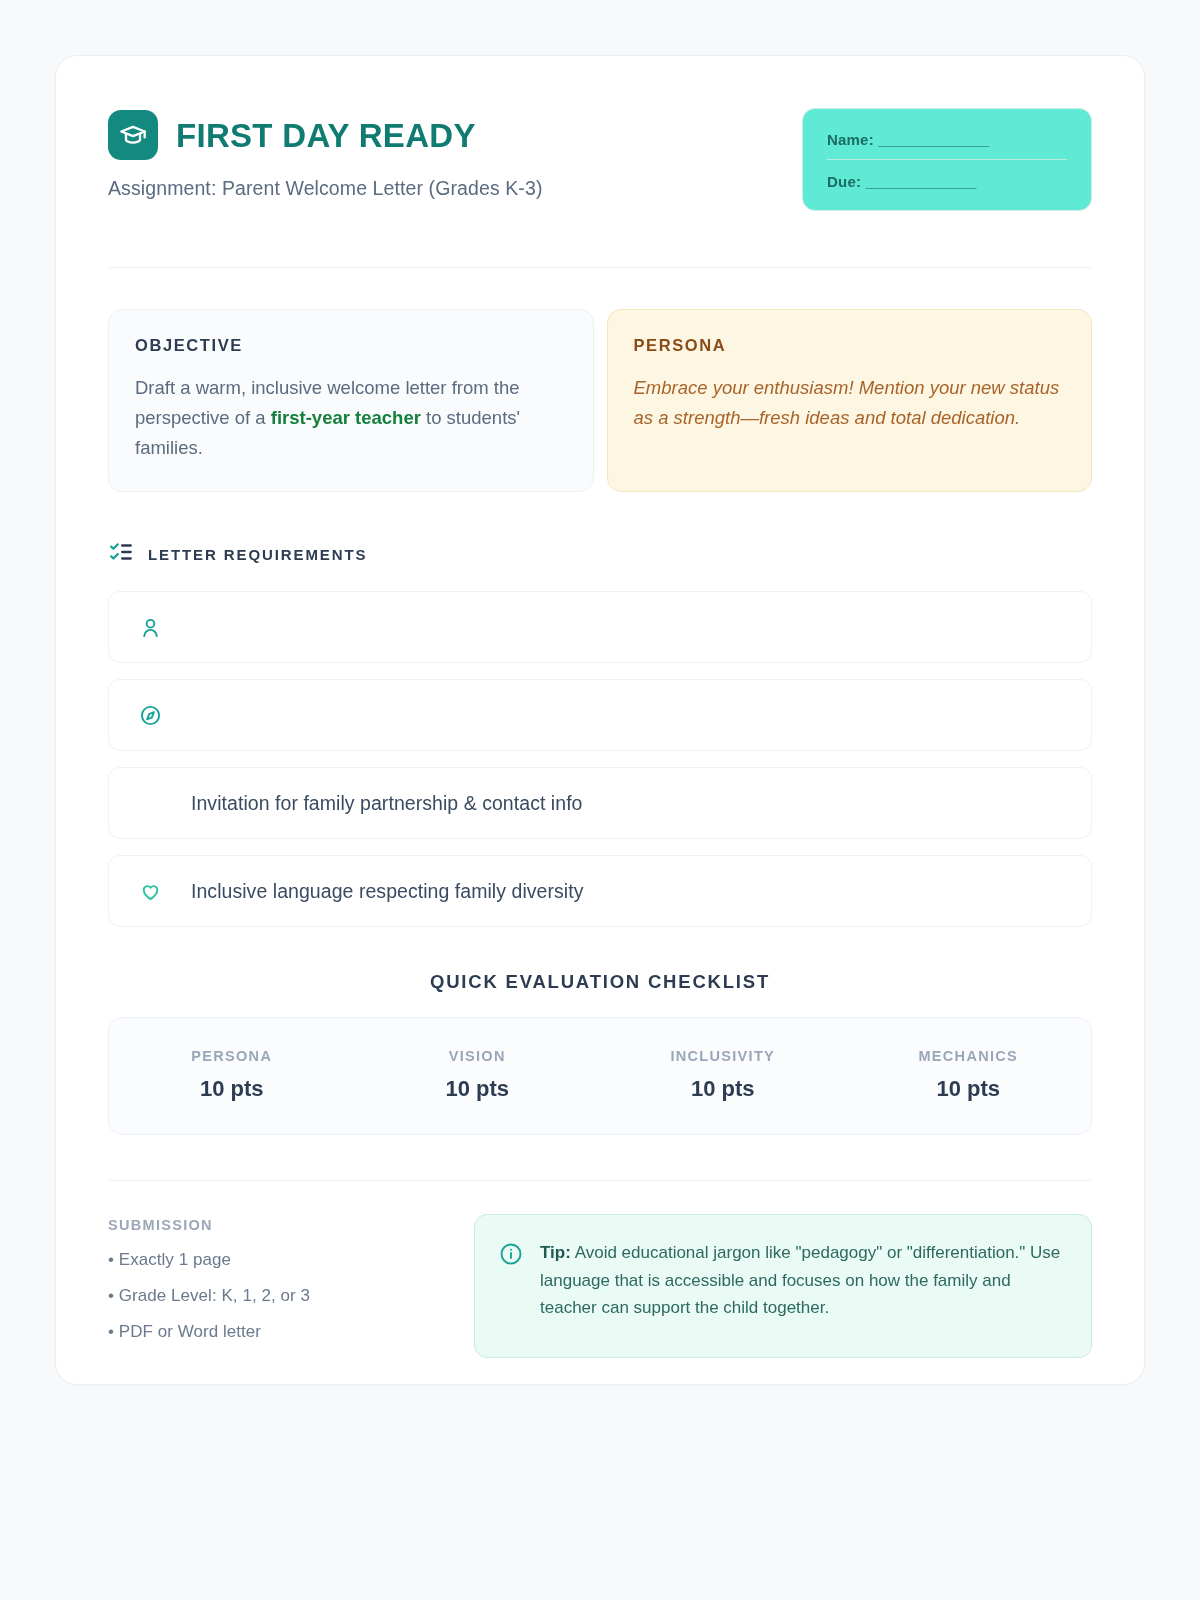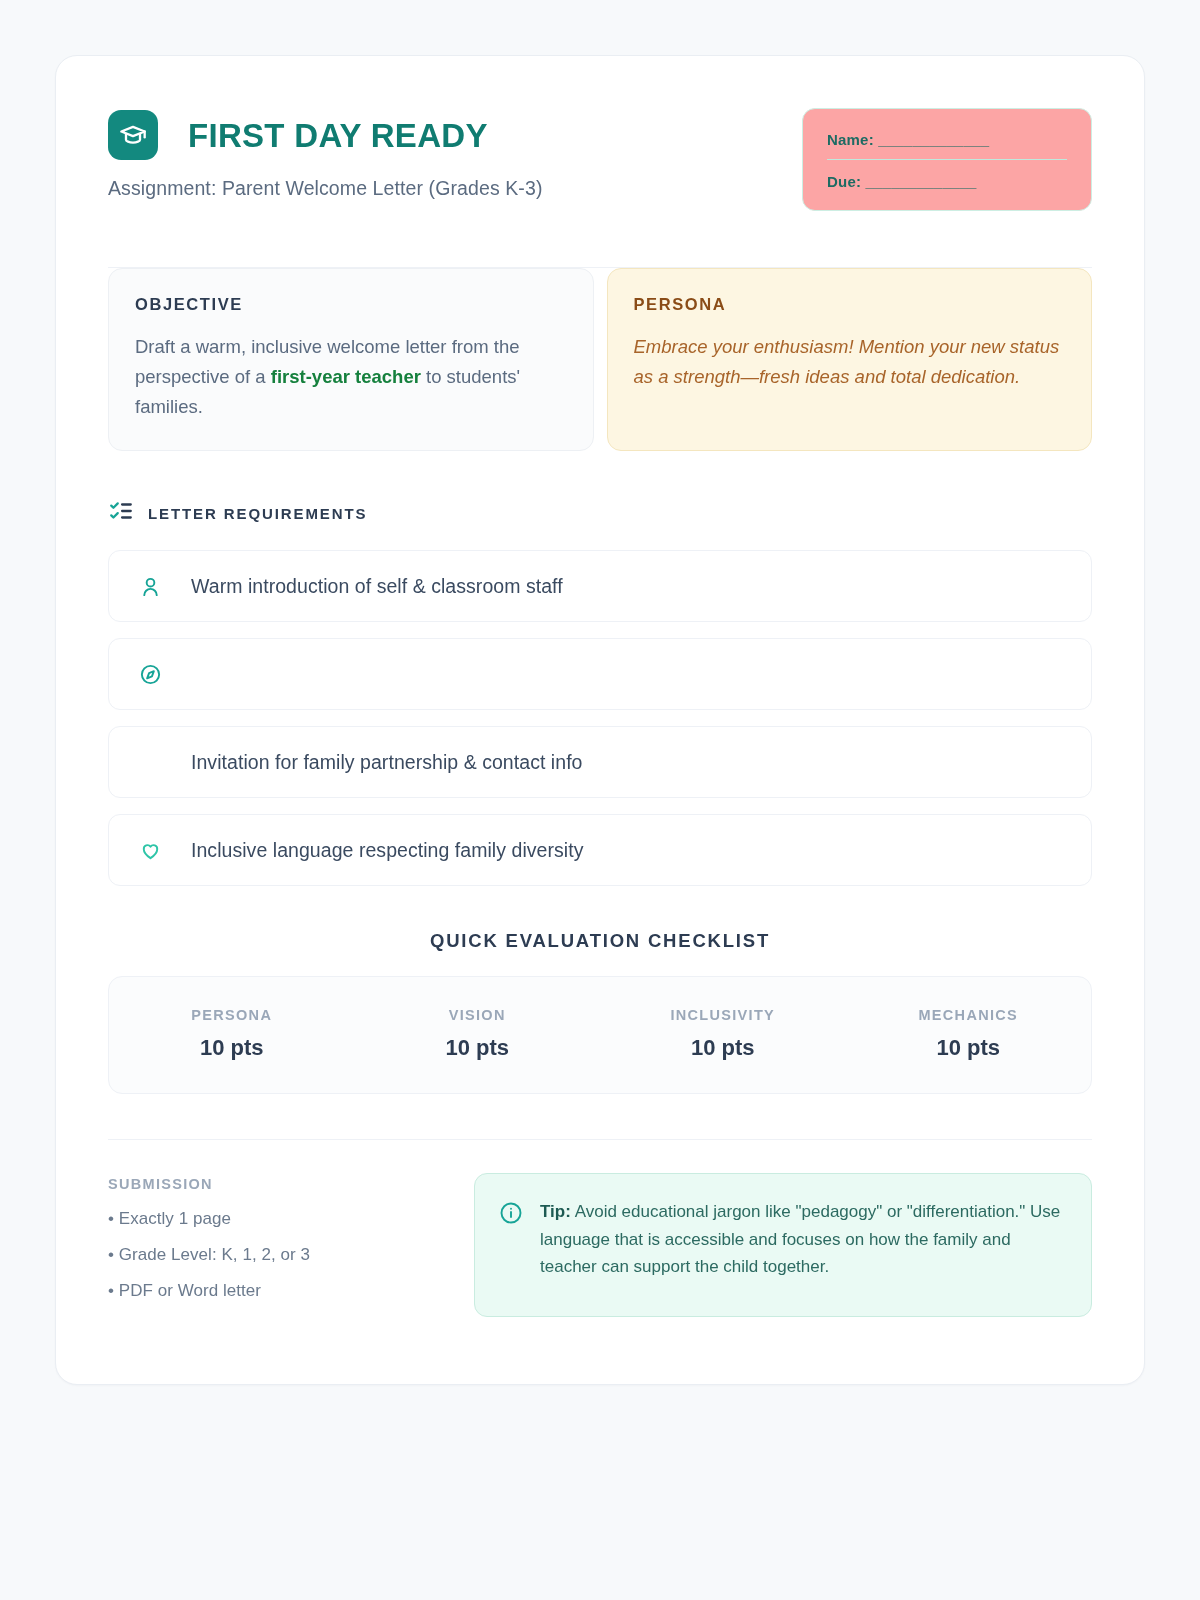--- a/index.html
+++ b/index.html
@@ -39,21 +39,21 @@
     display: flex;
     justify-content: space-between;
     align-items: flex-start;
   }
 
   .brand-block { padding-top: 2px; }
 
   .brand-row {
     display: flex;
     align-items: center;
-    gap: 30px;
+    gap: 18px;
   }
 
   .logo-badge {
     width: 50px;
     height: 50px;
     border-radius: 13px;
     background: #13897f;
     display: flex;
     align-items: center;
     justify-content: center;
@@ -69,21 +69,21 @@
   }
 
   .brand-sub {
     margin-top: 17px;
     font-size: 19.5px;
     color: #5b6b80;
     letter-spacing: 0.1px;
   }
 
   .meta-box {
-    background: #fca5a5;
+    background: #5eead4;
     border: 1px solid #cdeee3;
     border-radius: 13px;
     padding: 22px 24px 20px 24px;
     width: 290px;
     flex: none;
   }
 
   .meta-line {
     font-size: 15px;
     font-weight: bold;
@@ -101,20 +101,21 @@
   .divider {
     height: 1px;
     background: #eef1f6;
     margin: 56px 0 0 0;
   }
 
   
   .callouts {
     display: flex;
     gap: 13px;
+    margin-top: 41px;
     border-radius: 13px;
   }
 
   .callout {
     flex: 1;
     border-radius: 14px;
     padding: 26px 26px 28px 26px;
   }
 
   .callout.objective {
@@ -346,21 +347,20 @@
 
     <div class="req-list">
 
       <div class="req-row">
         <span class="req-icon">
           <svg width="23" height="23" viewBox="0 0 24 24" fill="none" stroke="#17a497" stroke-width="2" stroke-linecap="round" stroke-linejoin="round">
             <circle cx="12" cy="8" r="4"></circle>
             <path d="M5.5 21a6.5 6.5 0 0 1 13 0"></path>
           </svg>
         </span>
-        <span class="req-text">Warm introduction of self &amp; classroom staff</span>
       </div>
 
       <div class="req-row">
         <span class="req-icon">
           <svg width="23" height="23" viewBox="0 0 24 24" fill="none" stroke="#17a497" stroke-width="2" stroke-linecap="round" stroke-linejoin="round">
             <circle cx="12" cy="12" r="9"></circle>
             <path d="m15.5 8.5-2 5.5-5 2 2-5.5 5-2Z"></path>
           </svg>
         </span>
       </div>

